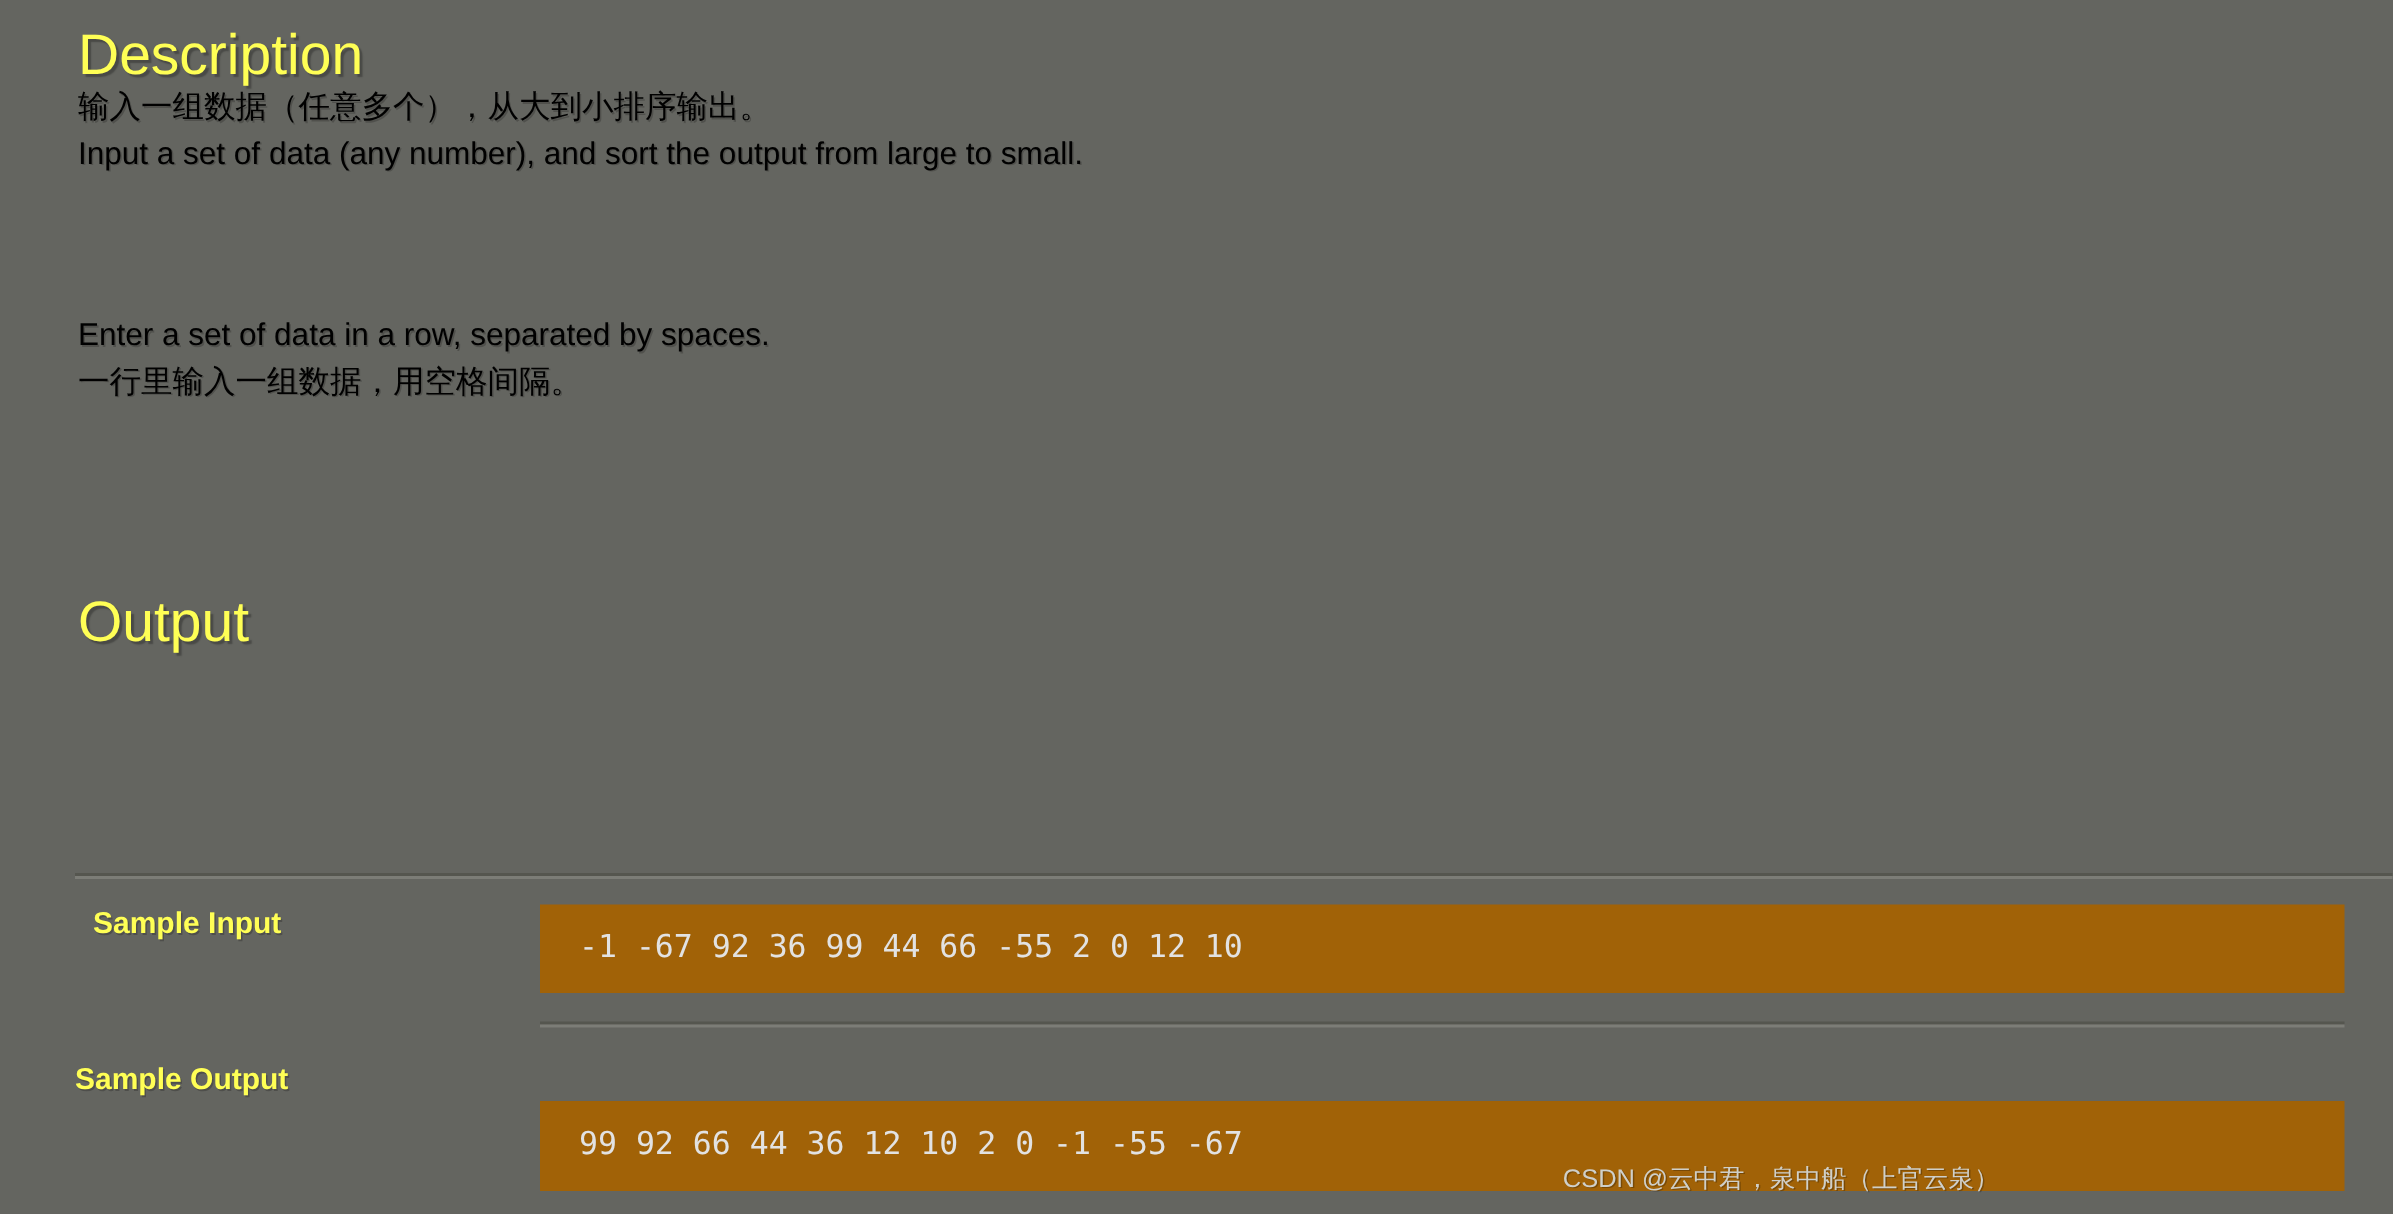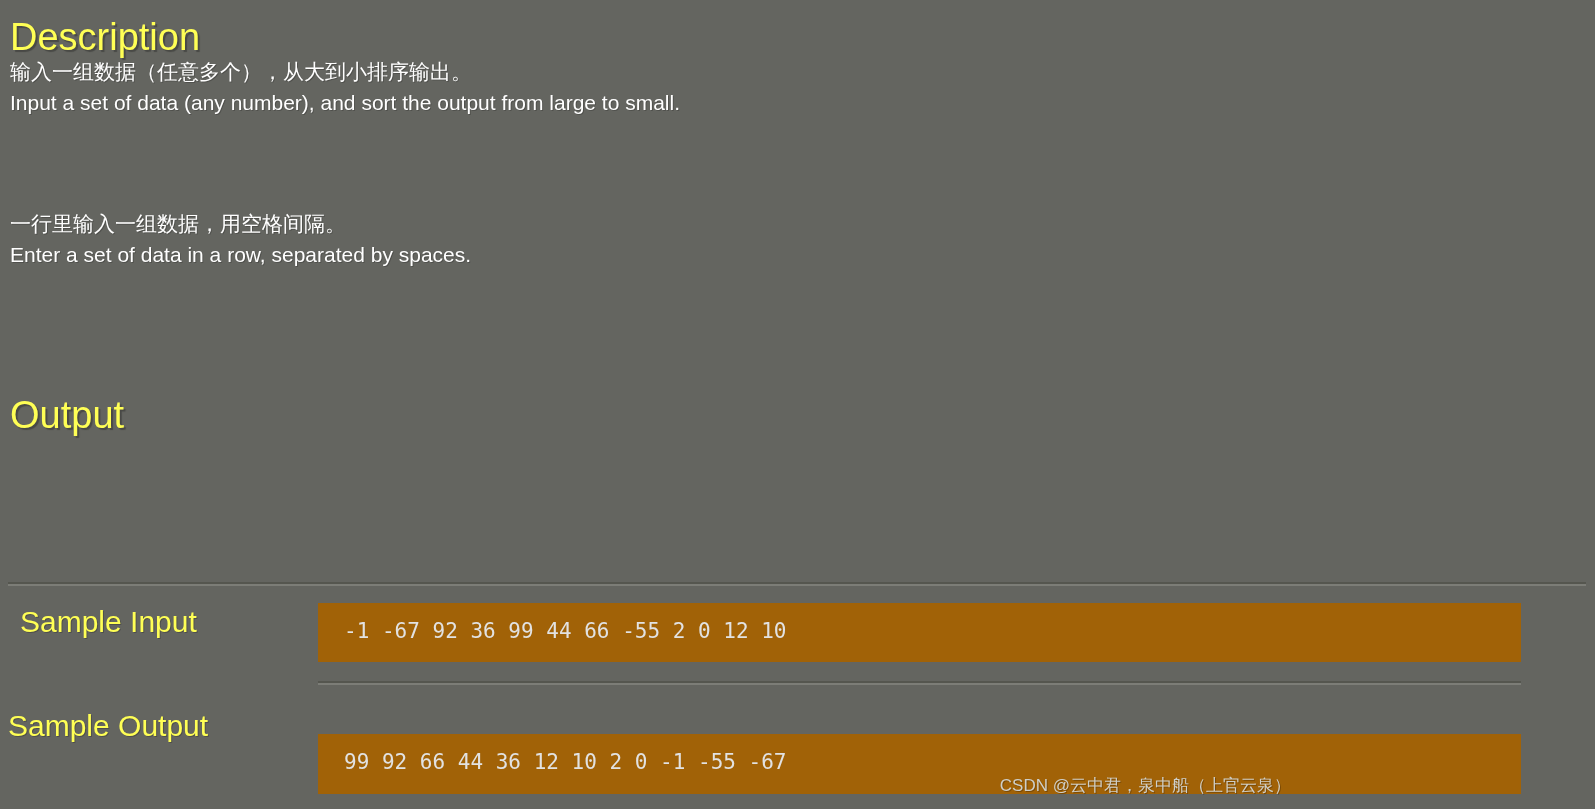--- a/index.html
+++ b/index.html
@@ -13,39 +13,40 @@
     font-family: "Liberation Sans", sans-serif;
     overflow: hidden;
     position: relative;
   }
 
   .page {
     position: relative;
     width: 1301px;
     height: 809px;
     box-sizing: border-box;
+    margin-left: 42px;
   }
 
   .section {
     padding: 0 10px;
   }
 
   .section-heading {
     color: #ffff55;
     font-size: 38px;
     font-weight: normal;
     line-height: 1.0;
     margin: 0;
     padding: 0;
     text-shadow: 2px 2px 1px rgba(0,0,0,0.28);
     letter-spacing: 0px;
   }
 
   .section-body {
-    color: #ffffff;
+    color: #000000;
     font-size: 21px;
     line-height: 1.48;
     margin: 0;
     padding: 0;
     text-shadow: 1px 1px 0 rgba(0,0,0,0.20);
   }
 
   .section-body div {
     white-space: pre;
   }
@@ -61,22 +62,22 @@
     border-top: 2px solid #55564f;
     border-bottom: 2px solid #7c7d77;
     margin: 0;
   }
   #rule-top    { left: 8px;   top: 582px; width: 1578px; }
   #rule-middle { left: 318px; top: 681px; width: 1203px; }
 
   .sample-label {
     position: absolute;
     color: #ffff55;
-    font-size: 30px;
-    font-weight: normal;
+    font-size: 20px;
+    font-weight: bold;
     text-shadow: 1px 1px 0 rgba(0,0,0,0.22);
     white-space: nowrap;
   }
   #label-sample-input  { left: 20px; top: 605px; }
   #label-sample-output { left: 8px; top: 709px; }
 
   .code-box {
     position: absolute;
     left: 318px;
     width: 1203px;
@@ -110,22 +111,22 @@
   <div class="section" id="desc-block">
     <h1 class="section-heading">Description</h1>
     <div class="section-body">
       <div>输入一组数据（任意多个），从大到小排序输出。</div>
       <div>Input a set of data (any number), and sort the output from large to small.</div>
     </div>
   </div>
 
   <div class="section" id="input-block">
     <div class="section-body">
+      <div>Enter a set of data in a row, separated by spaces.</div>
       <div>一行里输入一组数据，用空格间隔。</div>
-      <div>Enter a set of data in a row, separated by spaces.</div>
     </div>
   </div>
 
   <div class="section" id="output-block">
     <h1 class="section-heading">Output</h1>
   </div>
 
   <hr class="rule" id="rule-top">
   <hr class="rule" id="rule-middle">
 

